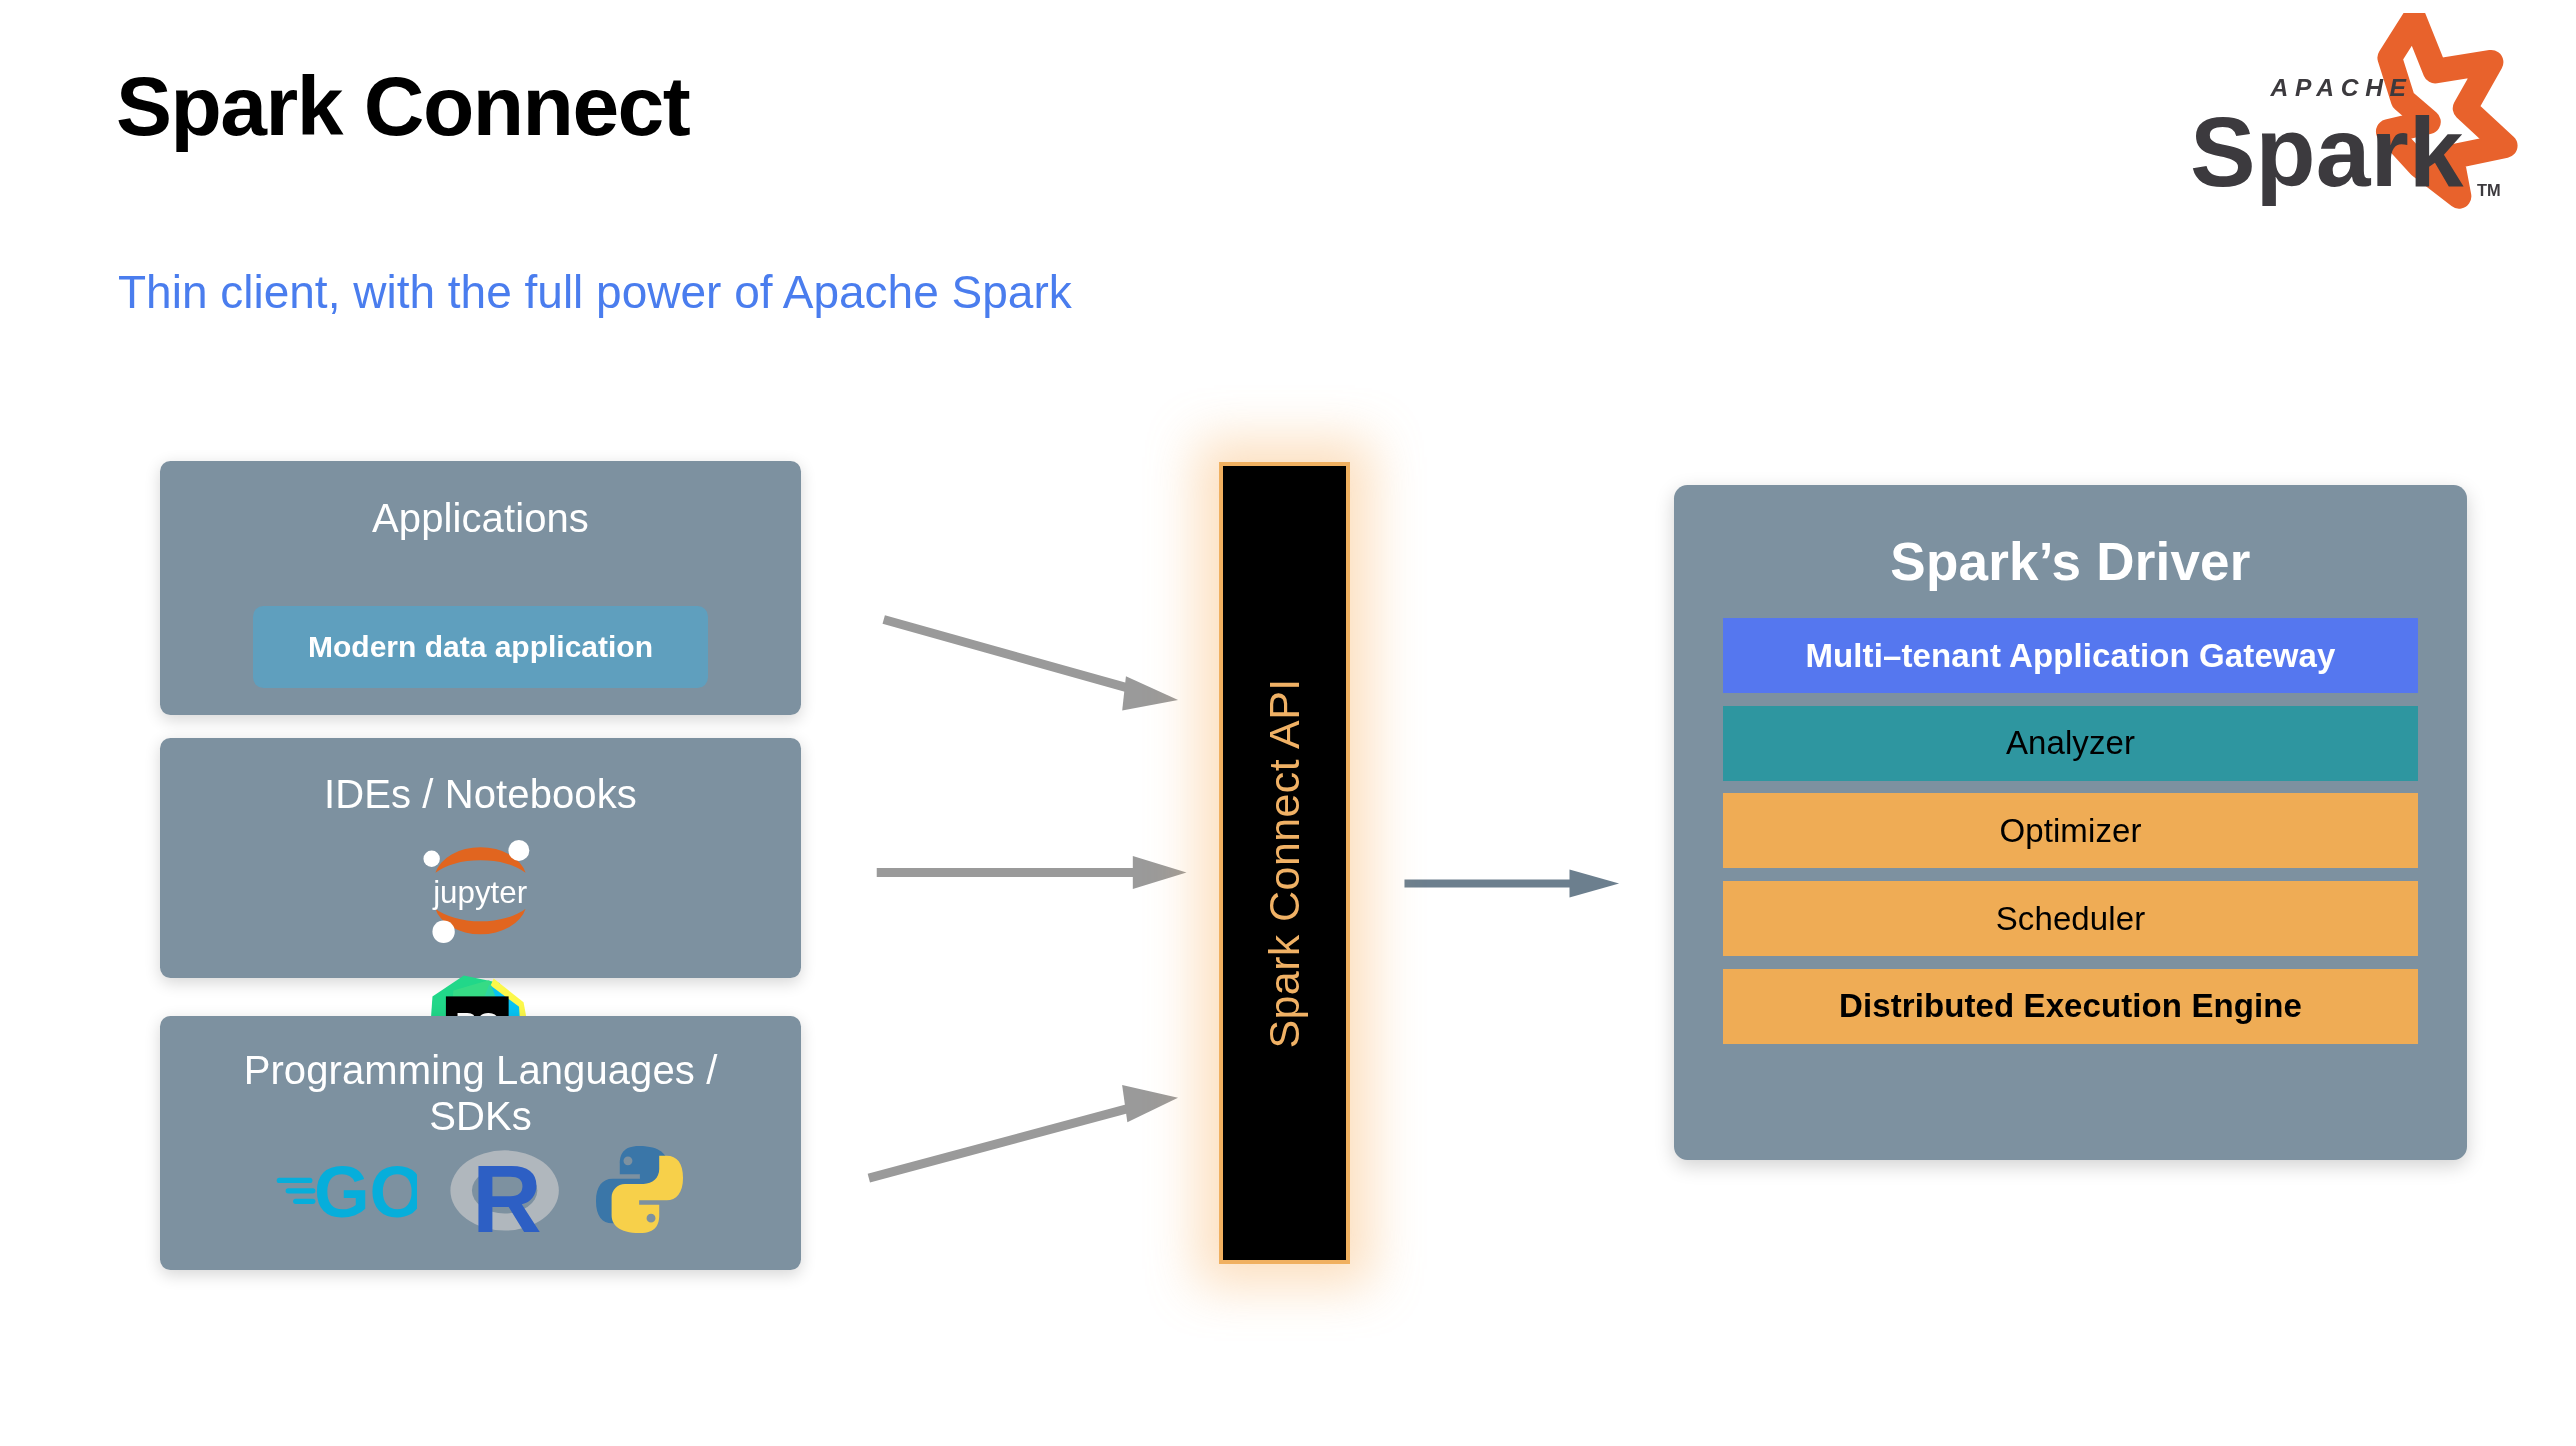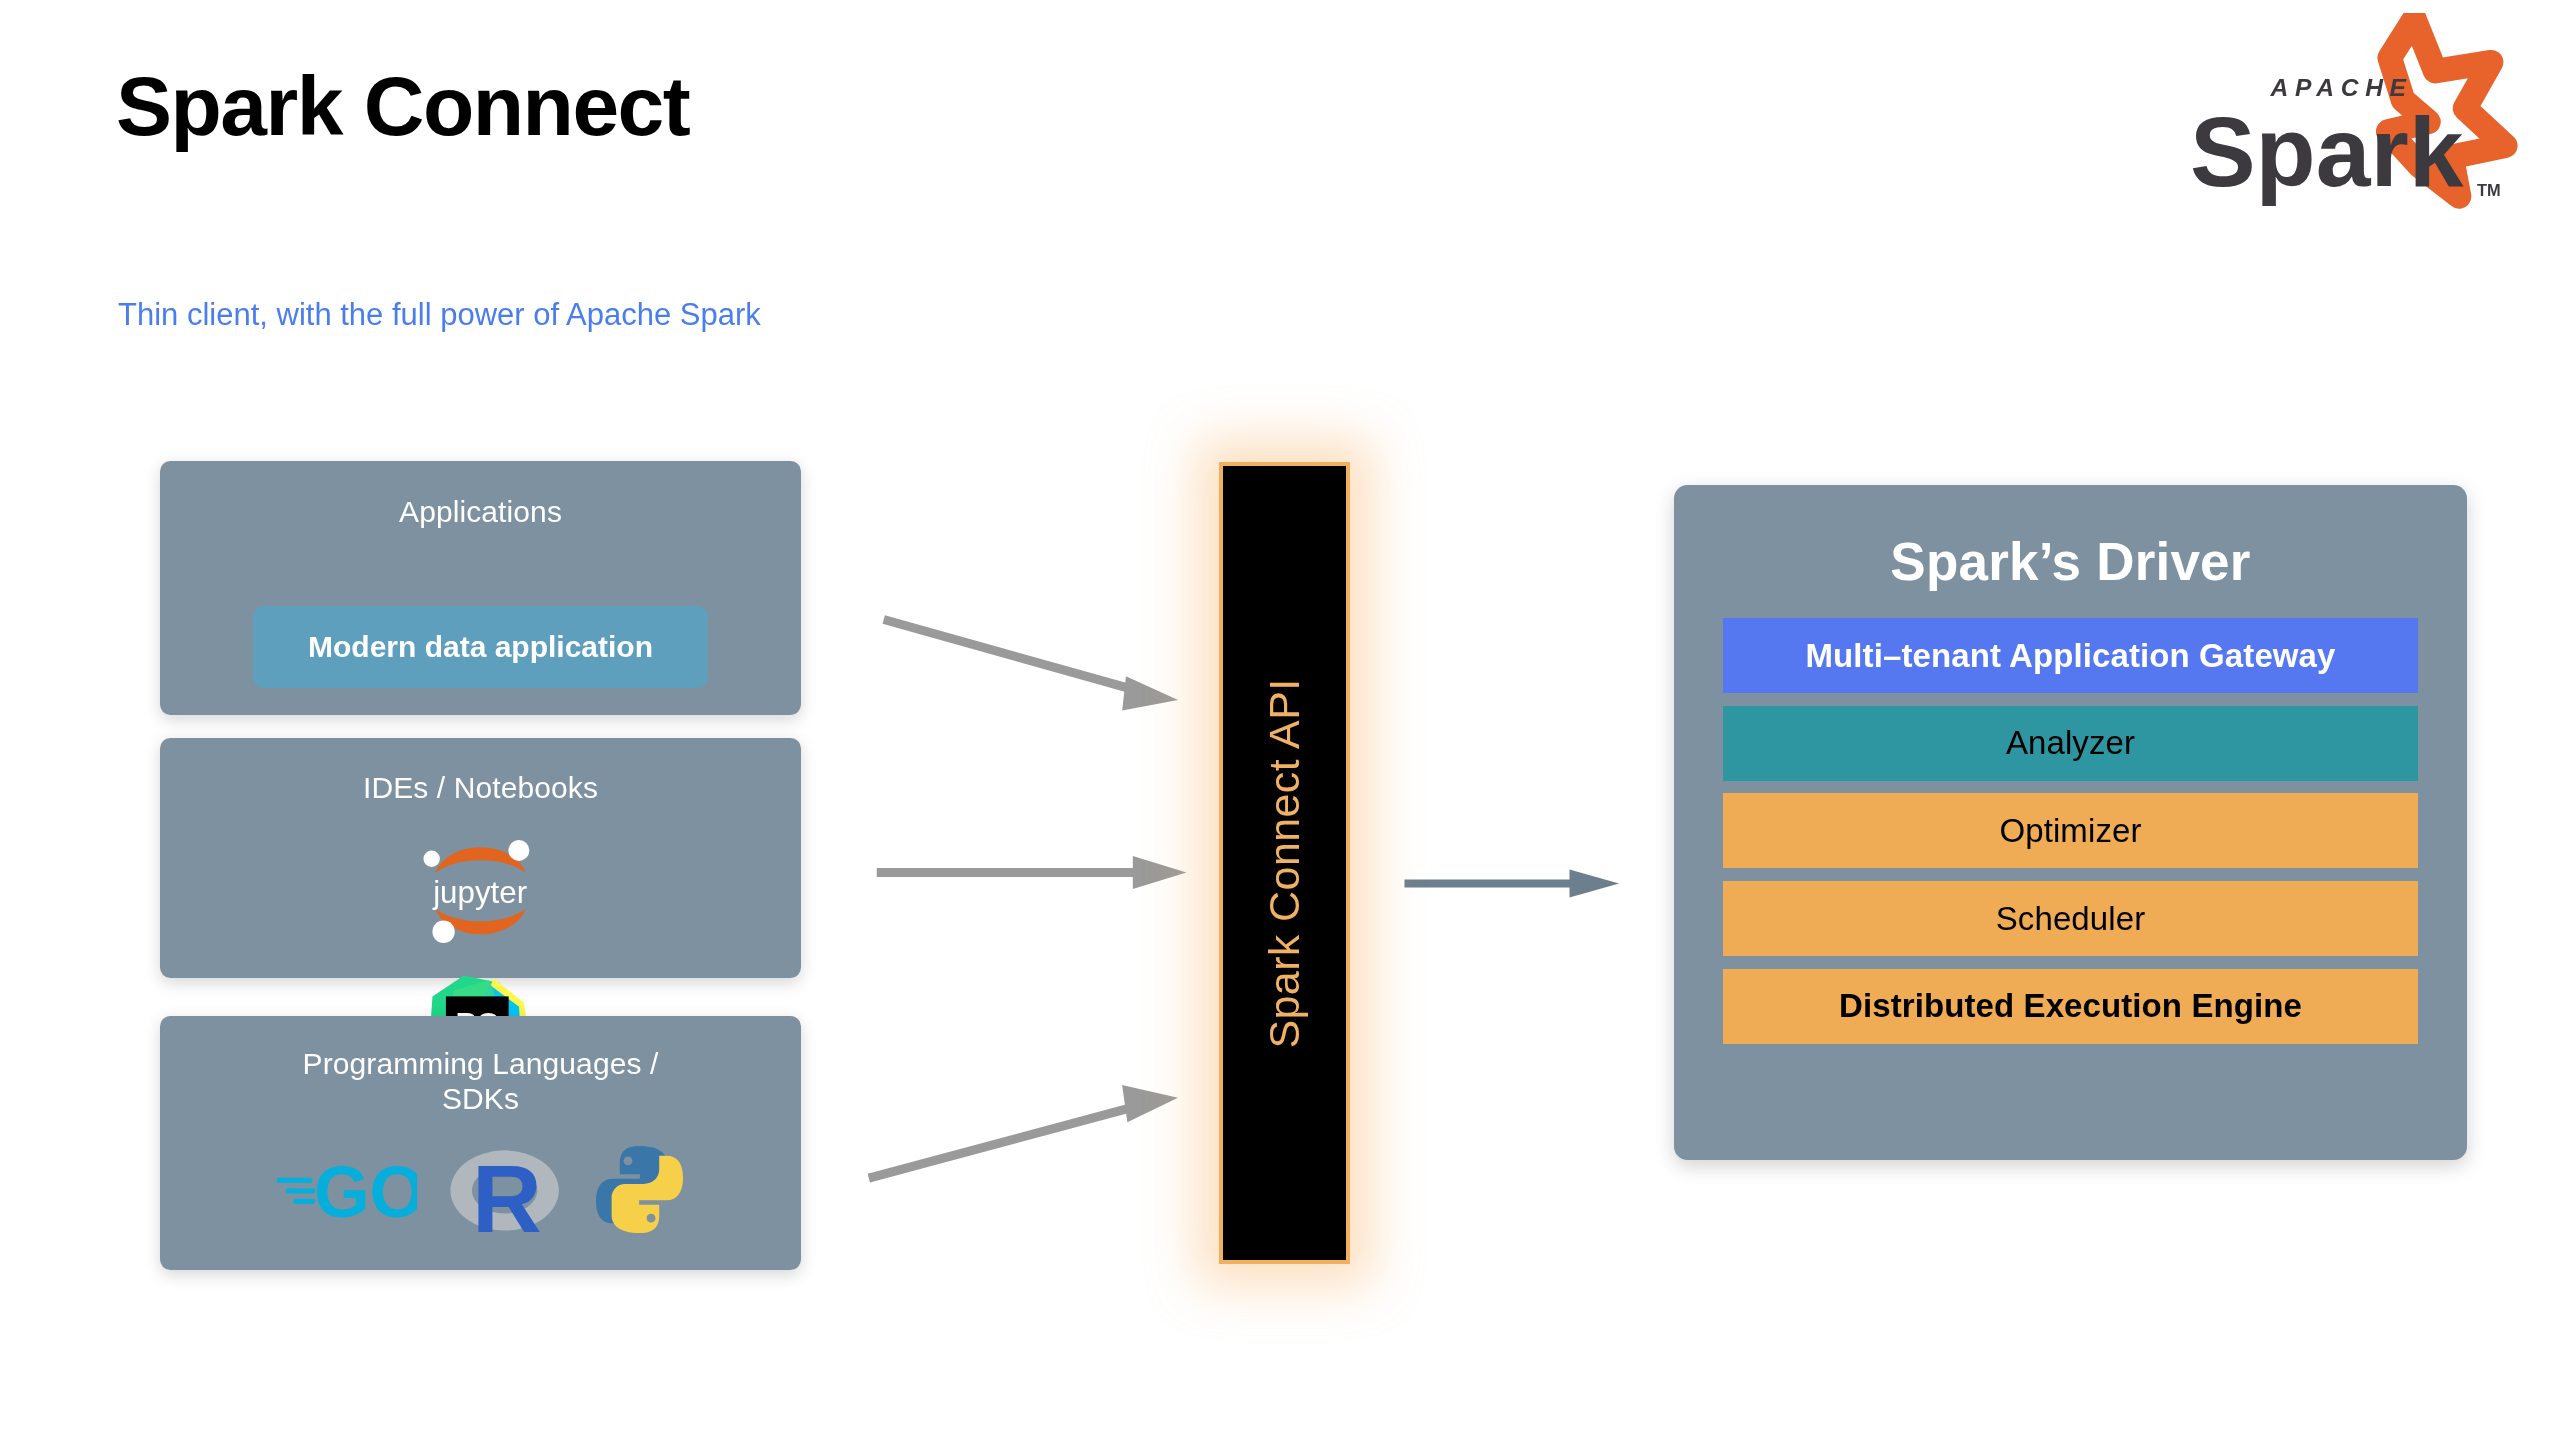--- a/index.html
+++ b/index.html
@@ -24,25 +24,24 @@
     font-size: 84px;
     font-weight: 700;
     color: #000000;
     letter-spacing: -1.5px;
     white-space: nowrap;
   }
   #slide-subtitle {
     position: absolute;
     left: 118px;
     top: 265px;
-    font-size: 31px;
+    font-size: 46px;
     font-weight: 400;
     color: #4a7dee;
     white-space: nowrap;
-    margin-top: 32px;
   }
 
   
   #spark-logo {
     position: absolute;
     right: 52px;
     top: 13.4px;
     width: 358px;
     height: 205px;
   }
@@ -53,21 +52,21 @@
     position: absolute;
     left: 160px;
     width: 641px;
     background: #7d91a0;
     border-radius: 10.4px;
     box-shadow: 0 4.5px 16.4px rgba(0,0,0,0.16);
     box-sizing: border-box;
   }
   .panel-title {
     color: #ffffff;
-    font-size: 30px;
+    font-size: 40px;
     font-weight: 400;
     text-align: center;
     line-height: 1.15;
     letter-spacing: 0.1px;
   }
   #panel-applications { top: 461px; height: 254px; }
   #panel-applications .panel-title { padding-top: 34px; }
   #panel-ides { top: 738px; height: 240px; }
   #panel-ides .panel-title { padding-top: 33px; }
   #panel-languages { top: 1016px; height: 254px; }

